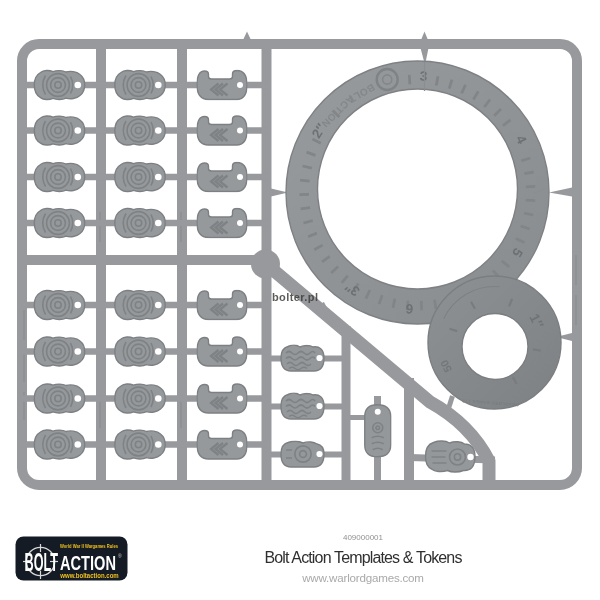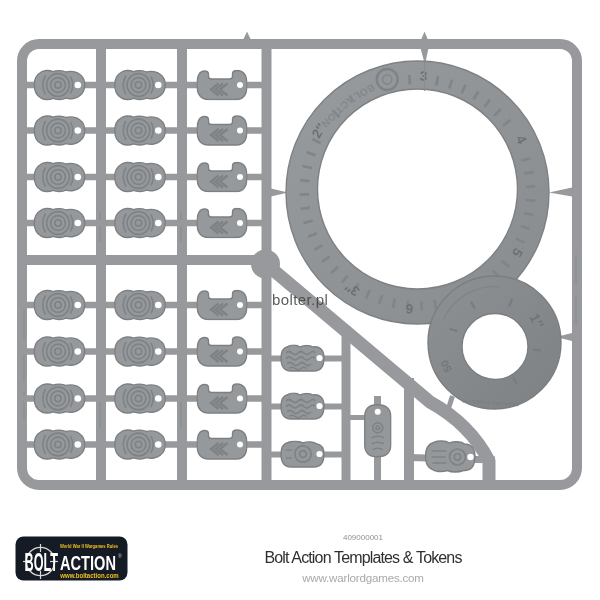--- a/index.html
+++ b/index.html
@@ -340,21 +340,21 @@
         <line x1="350" y1="417.5" x2="366" y2="417.5" stroke="#97999c" stroke-width="5"></line>
         <use href="#tokE" x="363.75" y="403.75"></use>
       </g>
 
       <g>
         <line x1="409" y1="457.5" x2="495" y2="460" stroke="#97999c" stroke-width="7"></line>
         <use href="#tokF" x="424.5" y="440"></use>
       </g>
 </svg>
 
-<div style="position:absolute; left:272px; top:291px; font-size:15px; color:rgba(62,62,60,0.85); letter-spacing:0.4px;">bolter.pl</div>
+<div style="position:absolute; left:272px; top:291px; font-size:11px; color:rgba(62,62,60,0.85); letter-spacing:0.4px;font-weight:bold;">bolter.pl</div>
 
 <div class="caption" style="top:533px; font-size:8px; color:#919191;">409000001</div>
 
 <div class="caption" style="top:549px; font-size:16px; letter-spacing:-0.85px; color:#2f2f2f;">Bolt Action Templates &amp; Tokens</div>
 
 <div class="caption" style="top:571px; font-size:11.6px; letter-spacing:-0.2px; color:#a9a9a9;">www.warlordgames.com</div>
 
 <svg width="113" height="45" viewBox="0 0 113 45" style="left:15px; top:536px;">
   <rect x="0.5" y="0.5" width="112" height="44" rx="8" fill="#141b24"></rect>
   <g font-family="Liberation Sans, sans-serif">

